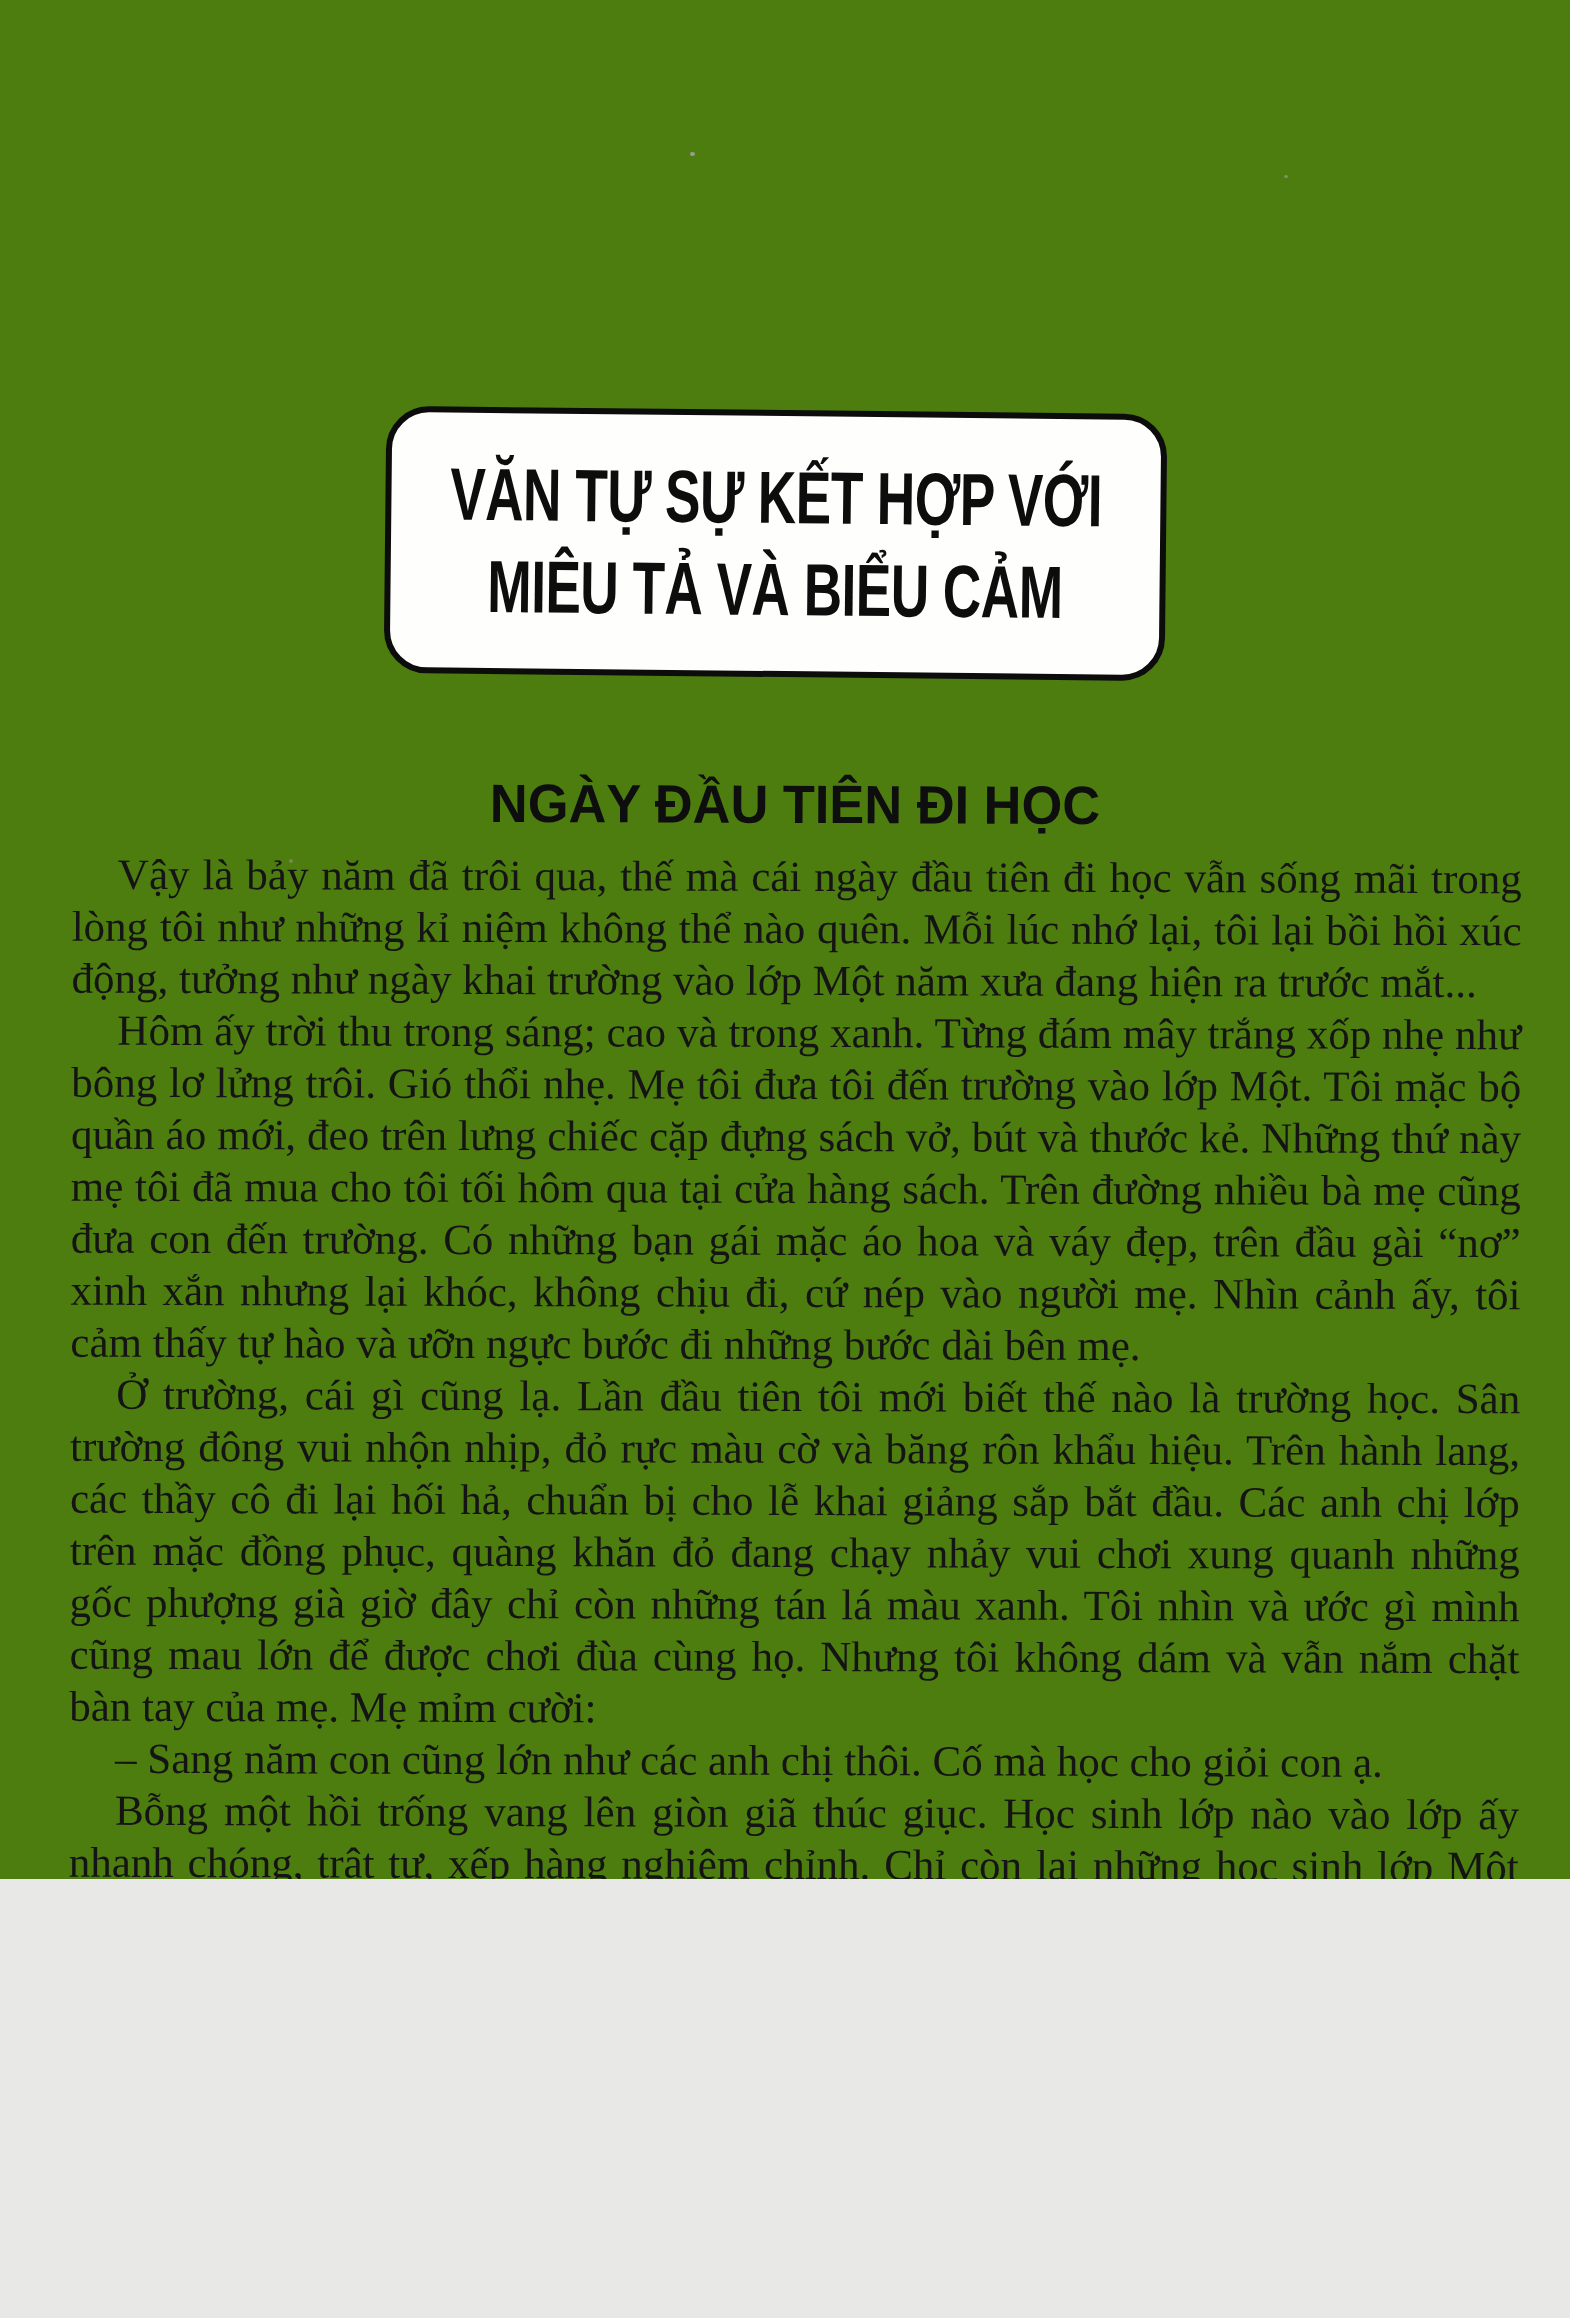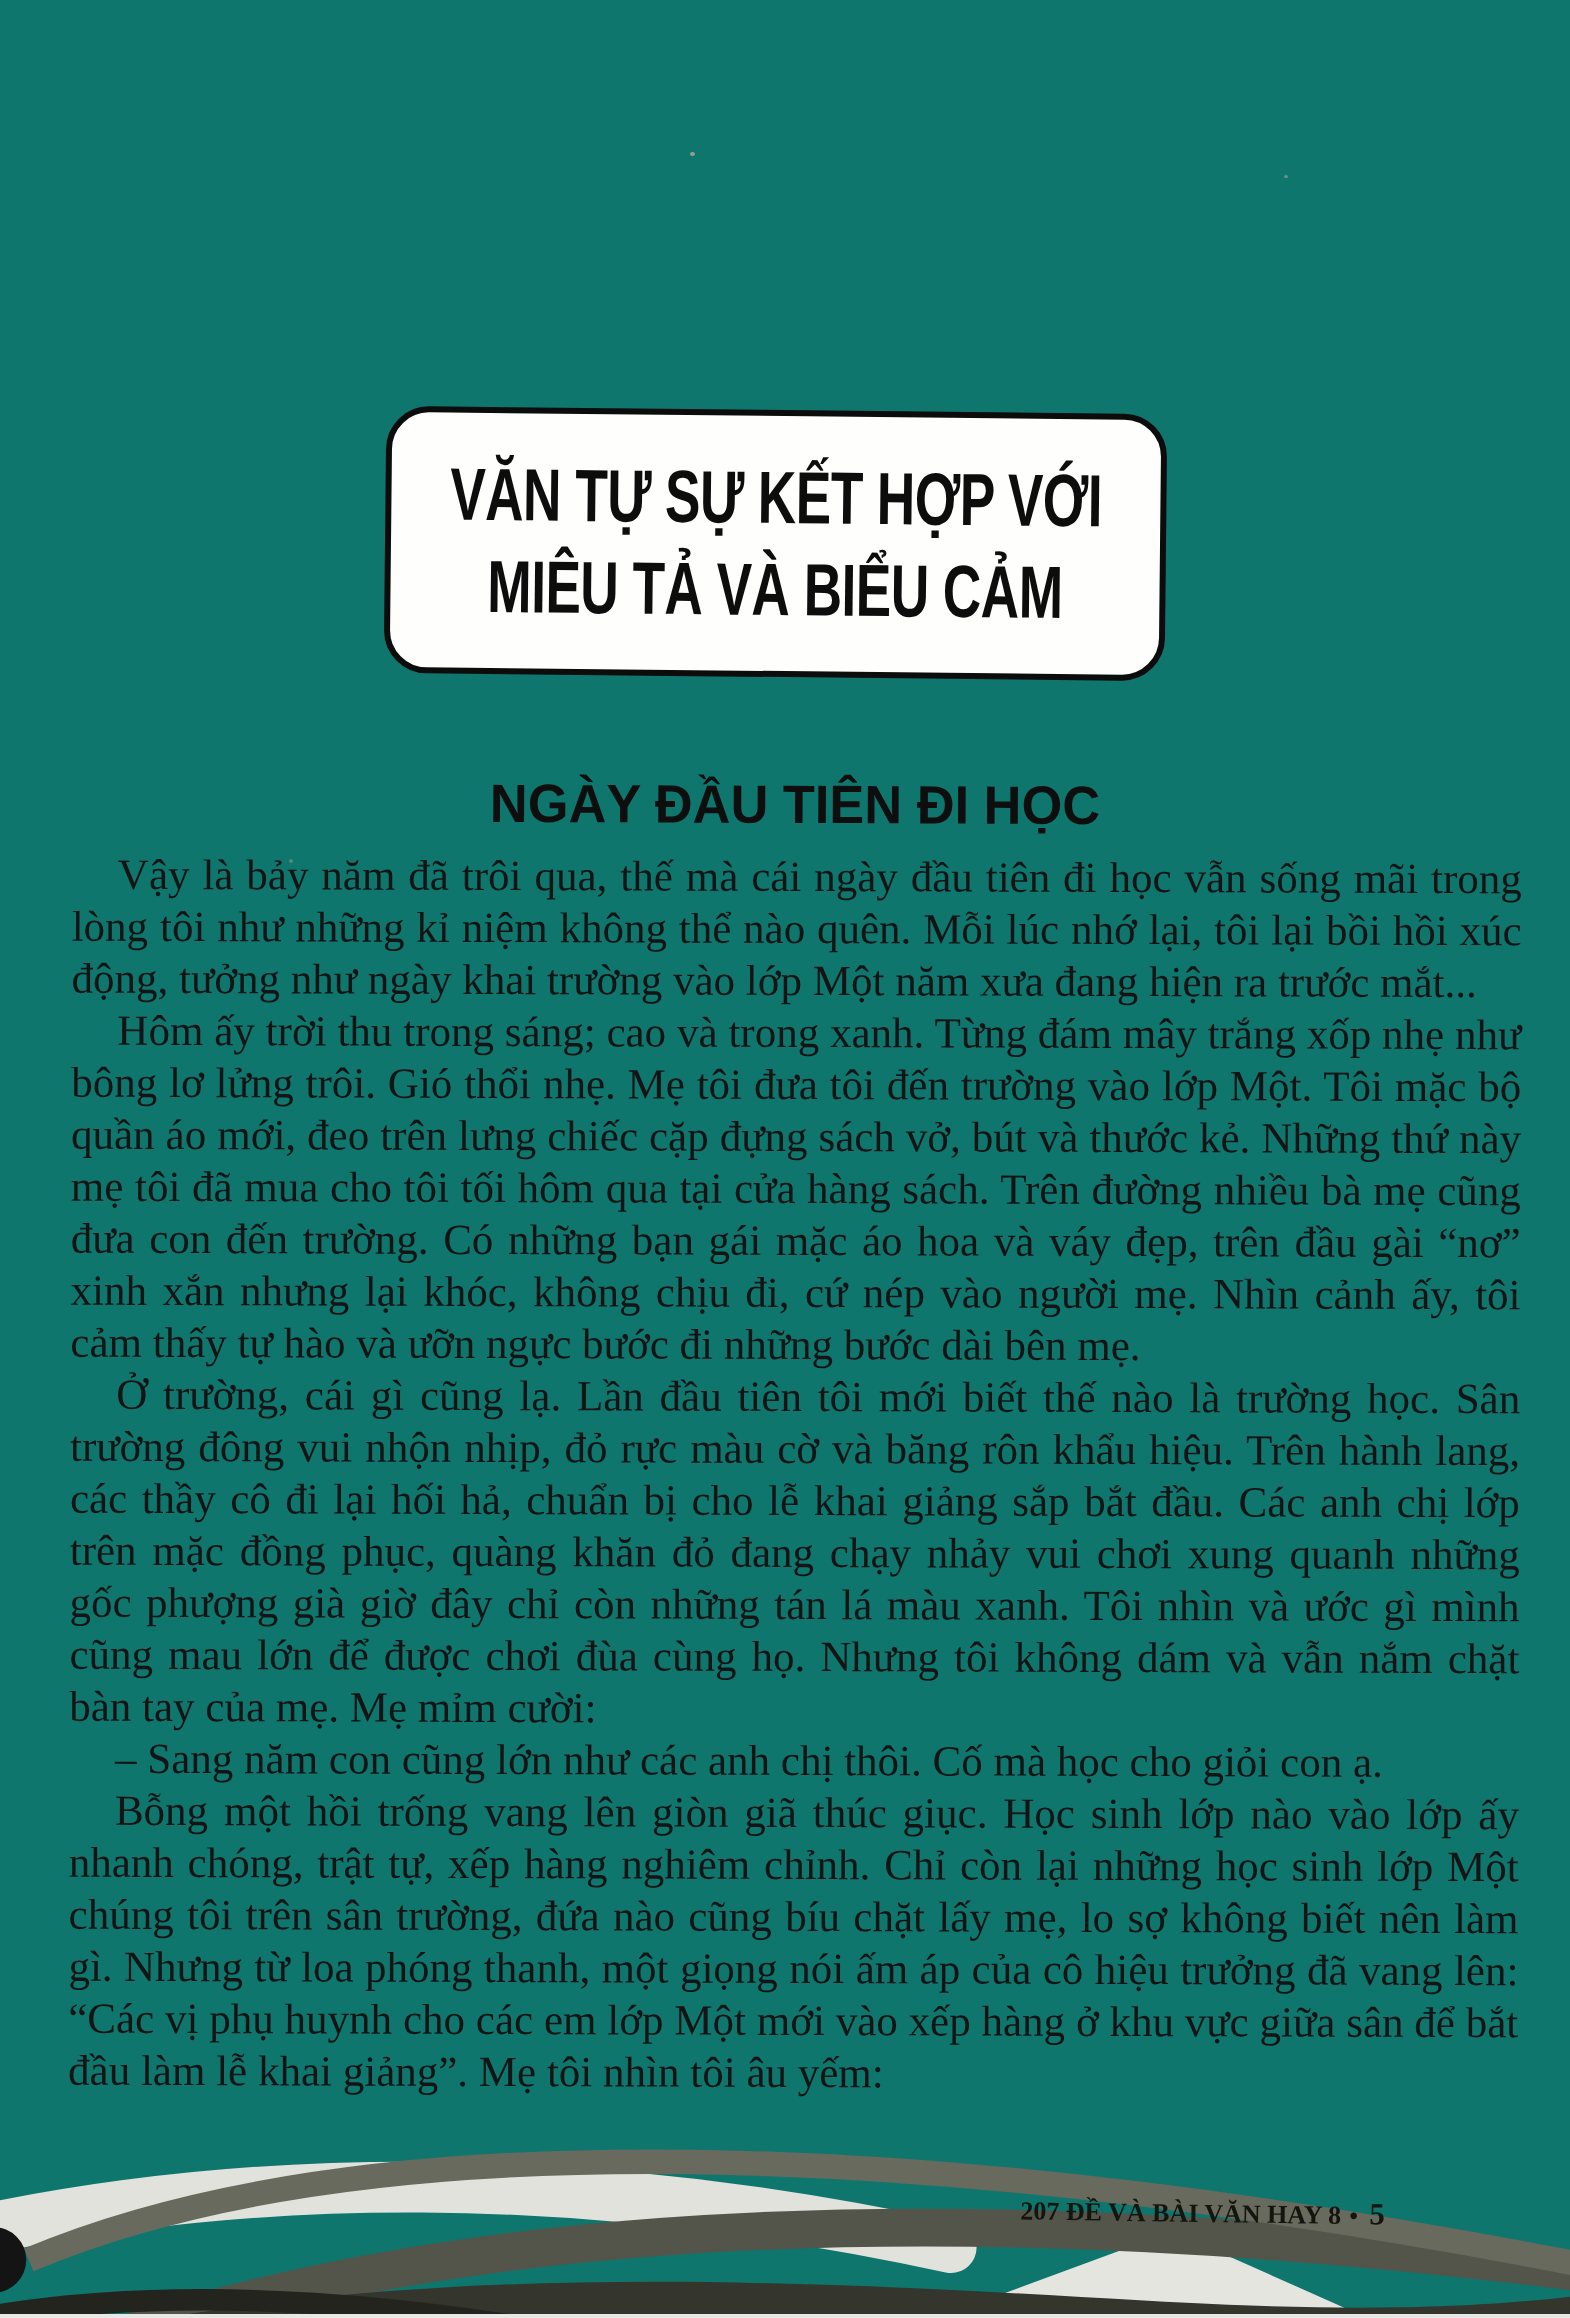--- a/index.html
+++ b/index.html
@@ -3,22 +3,22 @@
 <meta charset="utf-8">
 <style>
   html, body {
     margin: 0;
     padding: 0;
     background: #e8e8e6;
   }
   .page {
     position: relative;
     width: 1571px;
-    height: 2314px;
-    background: #0f766e;
+    height: 1879px;
+    background: #4d7c0f;
     overflow: hidden;
     font-family: "Liberation Serif", serif;
     color: #141414;
   }
 
   
   .chapter-box {
     position: absolute;
     left: 385px;
     top: 410px;

